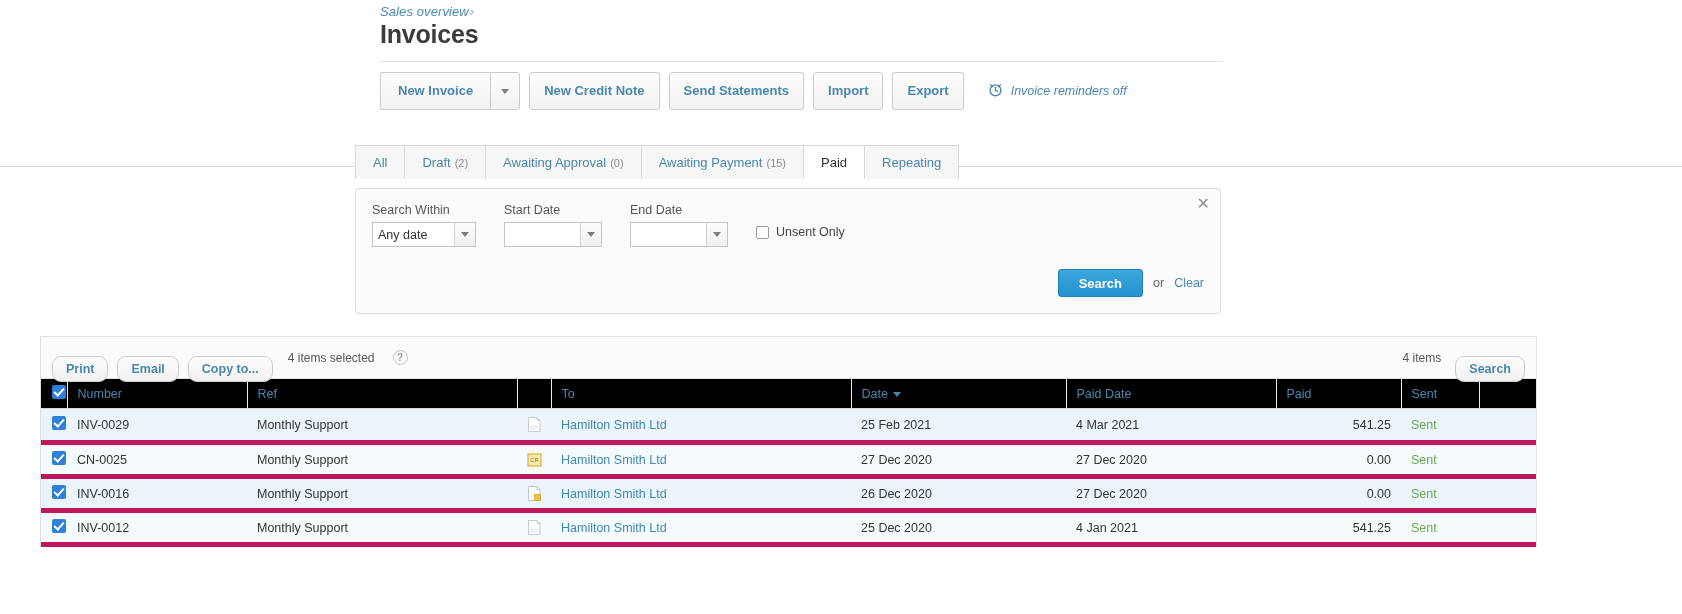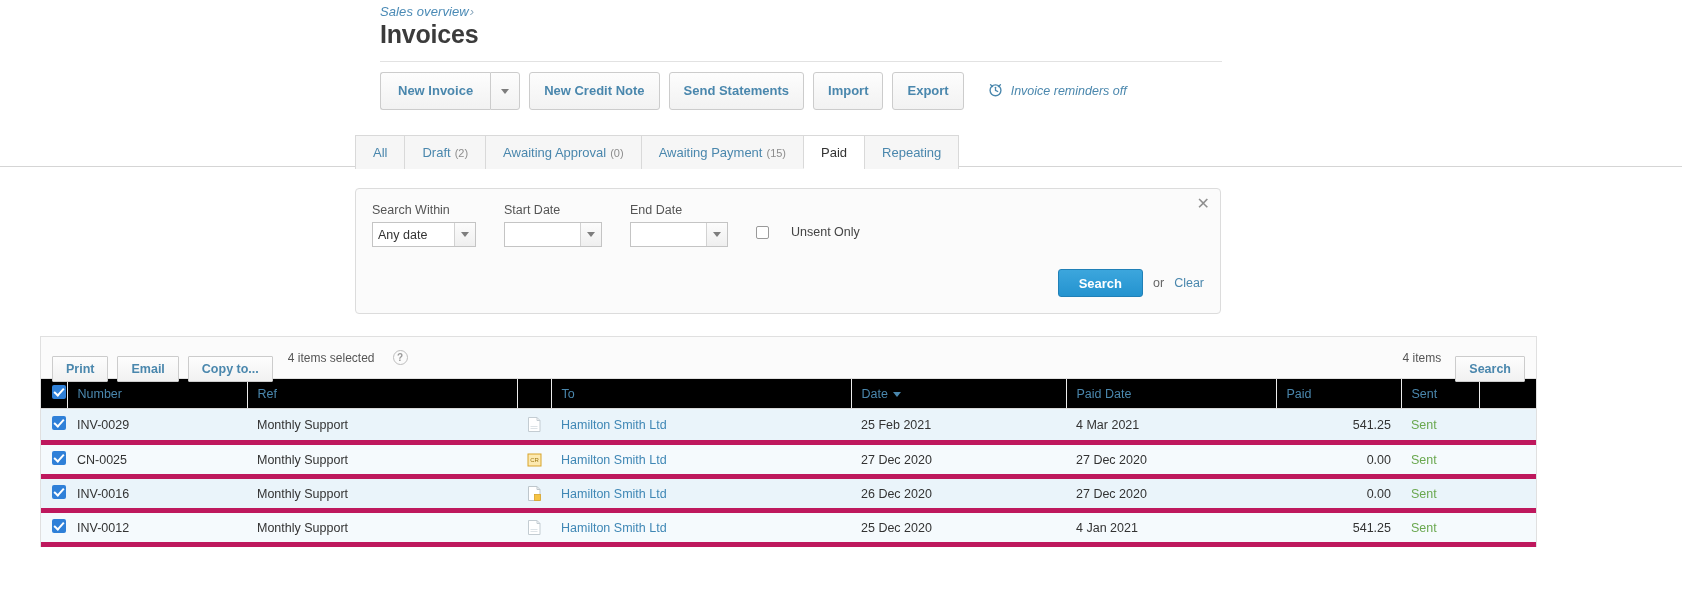--- a/index.html
+++ b/index.html
@@ -109,21 +109,21 @@
     display: flex;
     align-items: center;
     padding: 0 17px;
     font-size: 13px;
     color: #4a87ad;
     background: #f6f6f6;
     border-left: 1px solid #d9d9d9;
     border-top: 1px solid #d9d9d9;
     cursor: pointer;
     position: relative;
-    top: 7px;
+    top: 17px;
     height: 34px;
   }
   .tab:last-child { border-right: 1px solid #d9d9d9; }
   .tab .count { color: #8d8d8d; font-size: 11px; margin-left: 4px; }
   .tab.active {
     background: #ffffff;
     color: #333333;
     border-top: 1px solid #d9d9d9;
     border-bottom: 1px solid #ffffff;
     height: 34px;
@@ -187,21 +187,21 @@
     background: linear-gradient(to bottom, #fcfcfc, #efefef);
     border-left: 1px solid #d2d2d2;
     display: flex;
     align-items: center;
     justify-content: center;
   }
   .date-box { width: 98px; }
   .check-line {
     display: flex;
     align-items: center;
-    gap: 22px;
+    gap: 7px;
     margin-top: 22px;
     font-size: 12.5px;
     color: #444444;
     white-space: nowrap;
   }
   .checkbox-empty {
     width: 13px; height: 13px;
     border: 1px solid #9a9a9a;
     background: #ffffff;
     border-radius: 2px;
@@ -240,21 +240,21 @@
     display: flex;
     align-items: center;
     height: 41px;
     padding: 0 11px 0 11px;
     background: #fbfbfb;
     gap: 9px;
   }
   .btn-sm {
     background: linear-gradient(to bottom, #fdfdfd 0%, #f1f1f1 100%);
     border: 1px solid #cccccc;
-    border-radius: 1px;
+    border-radius: 9px;
     color: #4a87ad;
     font-size: 12.5px;
     font-weight: bold;
     font-family: "Liberation Sans", sans-serif;
     height: 26px;
     padding: 0 13px;
     cursor: pointer;
     margin-top: 23px;
   }
   .selected-count {

